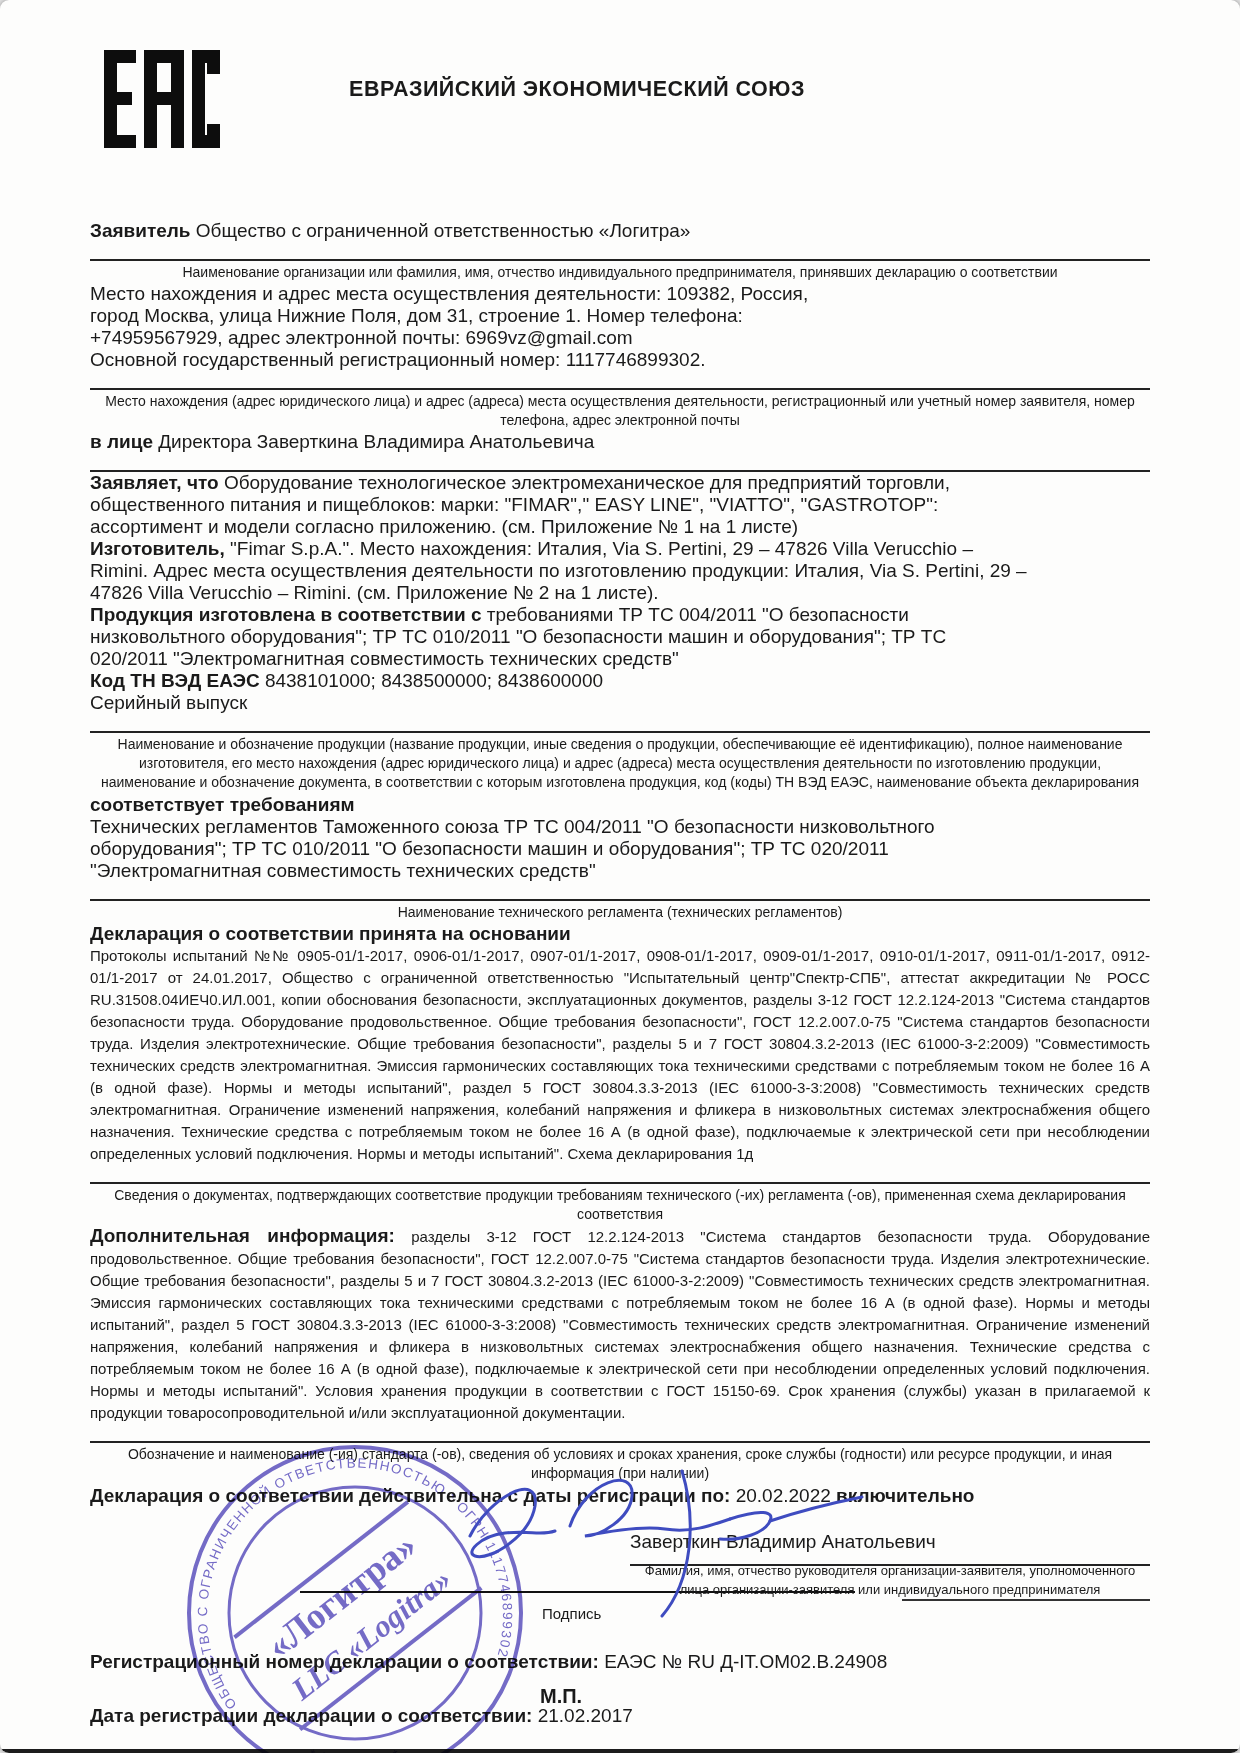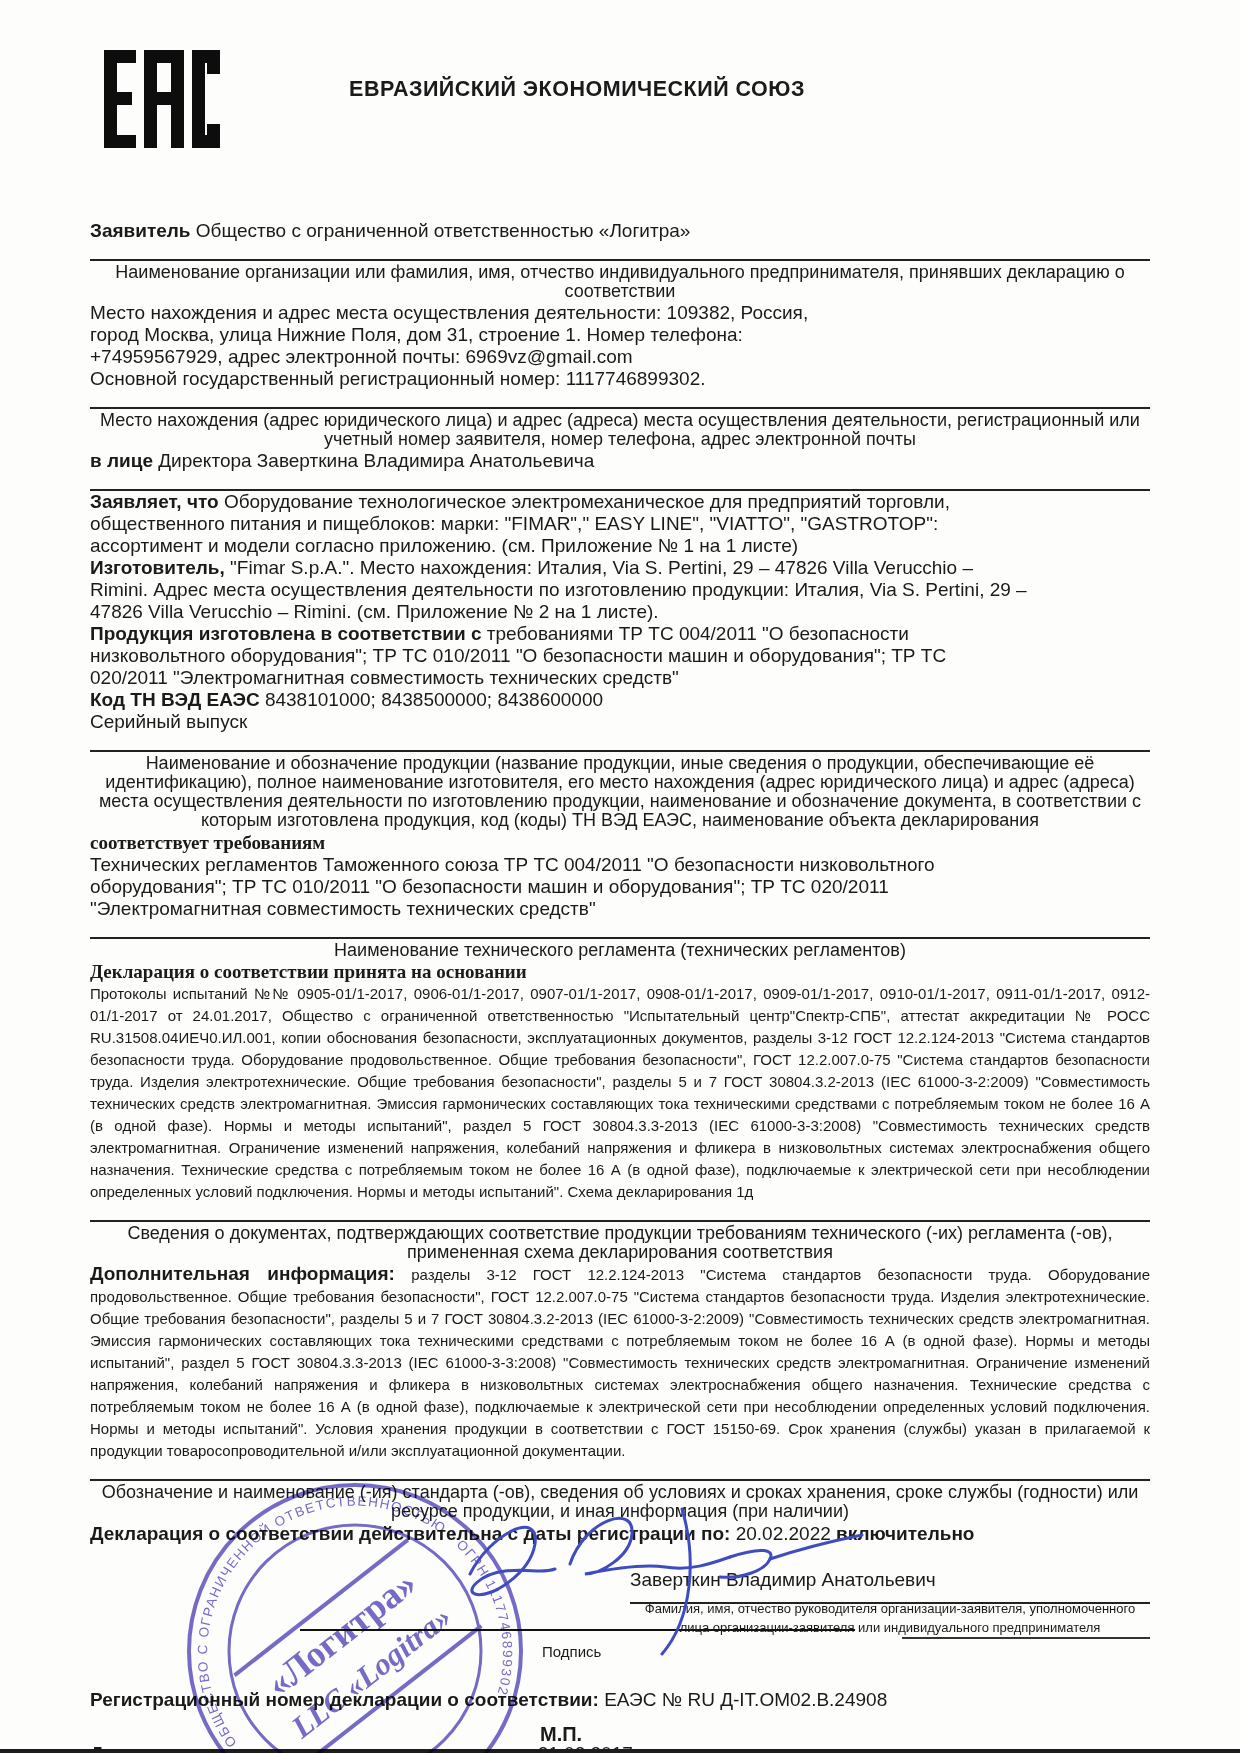--- a/index.html
+++ b/index.html
@@ -1,28 +1,28 @@
 <!DOCTYPE html>
 <html><head>
 <meta charset="utf-8">
 <style>
   html,body{margin:0;padding:0;background:#e8e8e8;}
   .page{position:relative;width:1240px;height:1753px;background:#fdfdfc;margin:0 auto;
         font-family:"Liberation Sans",sans-serif;color:#1a1a1a;overflow:hidden;
-        box-shadow:0 0 6px rgba(0,0,0,.4);}
+        box-shadow:0 0 6px rgba(0,0,0,.4);border-radius:9px;}
   .header{position:relative;height:150px;}
   .eac-logo{position:absolute;left:104px;top:50px;}
   .titles{position:absolute;left:0;right:86px;top:76px;text-align:center;
           font-weight:bold;font-size:21.5px;line-height:27px;letter-spacing:.5px;}
   .content{margin:0 90px;width:1060px;padding-top:70px;}
   .big{font-size:19px;line-height:22px;}
   .pre{white-space:pre-line;}
   .u{border-bottom:2px solid #222;padding-bottom:17px;}
-  .bold{font-weight:bold;font-family:Liberation Serif, serif;}
-  .caption{font-size:18px;line-height:19px;text-align:center;margin:2px 0 1px;}
+  .bold{font-weight:bold;}
+  .caption{font-size:14px;line-height:19px;text-align:center;margin:2px 0 1px;}
   .dense{font-size:15px;line-height:22px;text-align:justify;}
   .lbl-big{font-size:19px;font-weight:bold;}
   .mt2{margin-top:2px;}
   .sig-area{position:relative;height:130px;margin-top:6px;}
   .sig-line{position:absolute;left:210px;top:78px;width:555px;border-bottom:2px solid #111;}
   .podpis{position:absolute;left:452px;top:92px;font-size:15px;}
   .mp{position:absolute;left:450px;top:152px;font-family:Liberation Sans, sans-serif;font-weight:bold;font-size:20px;margin-top:20px;}
   .holder-name{position:absolute;left:540px;top:18px;width:520px;font-size:19px;
                border-bottom:2px solid #222;padding-bottom:11px;}
   .holder-caption{position:absolute;left:540px;top:48px;width:520px;font-size:13px;line-height:19px;text-align:center;}

